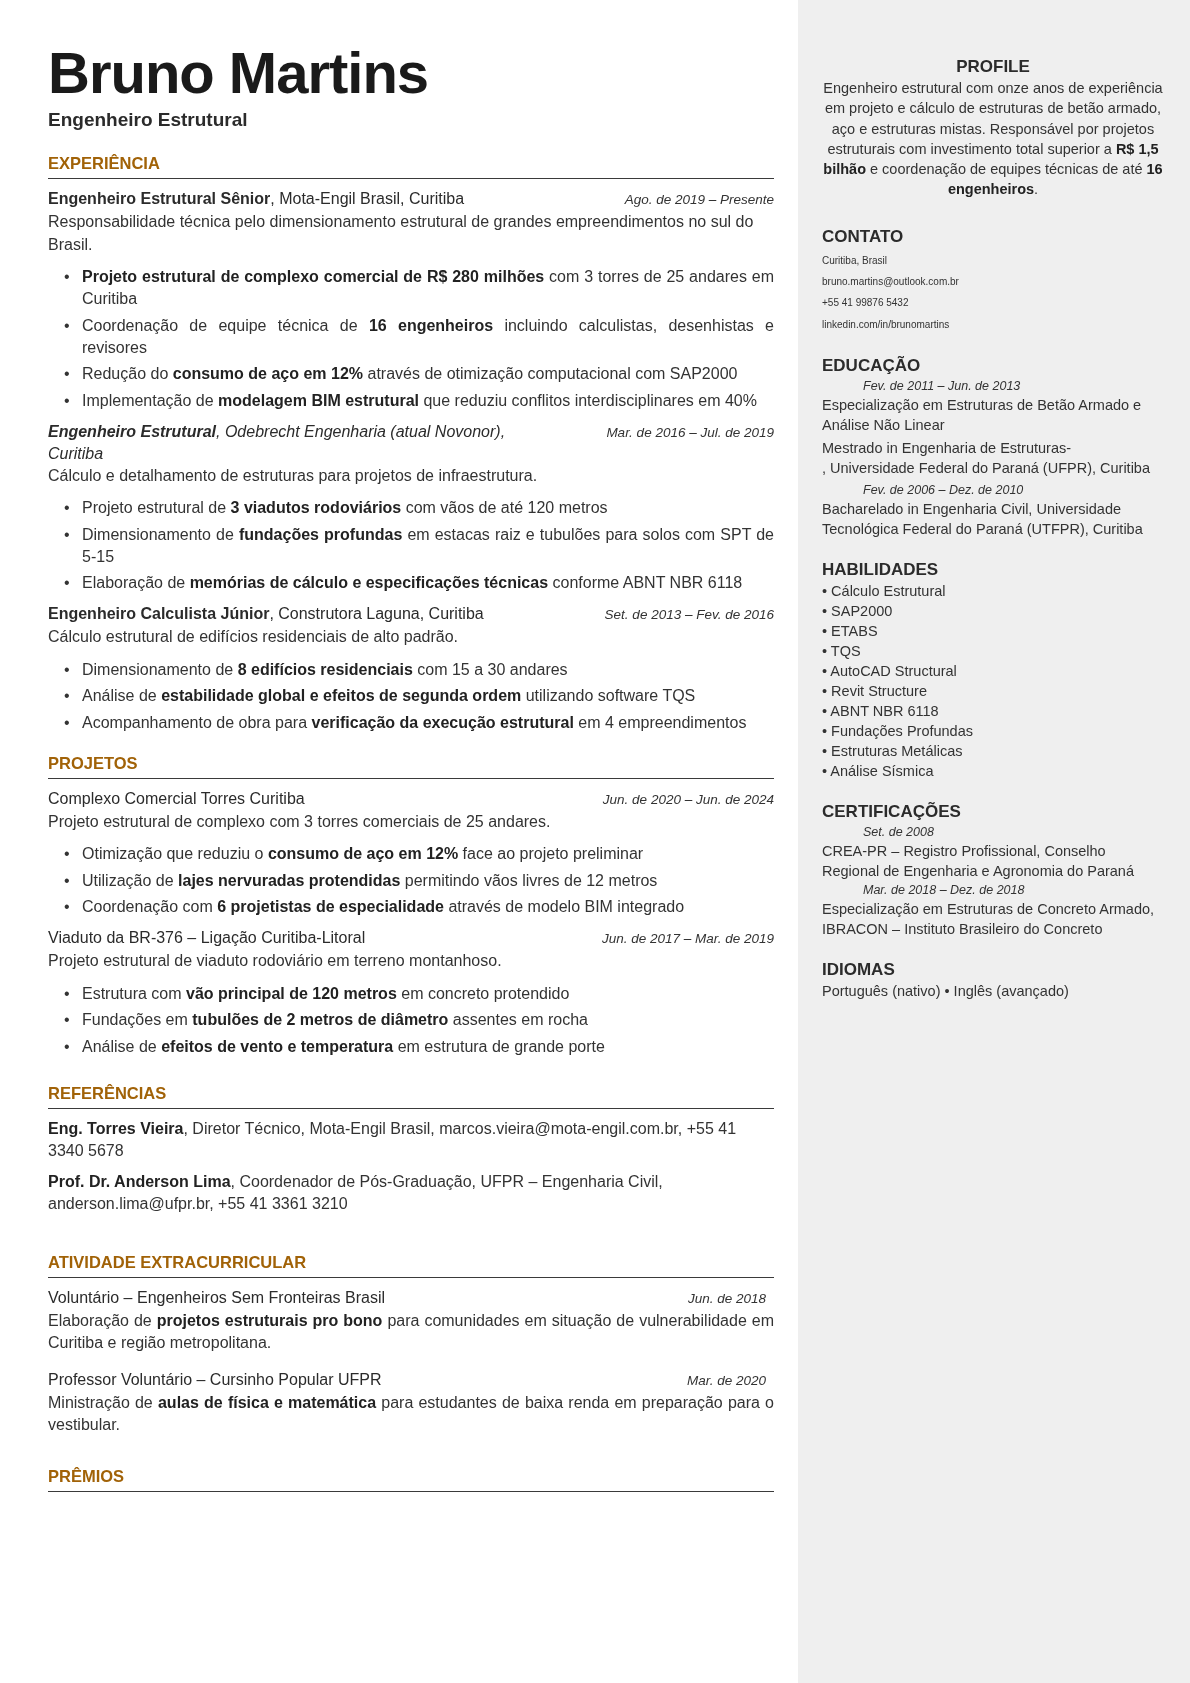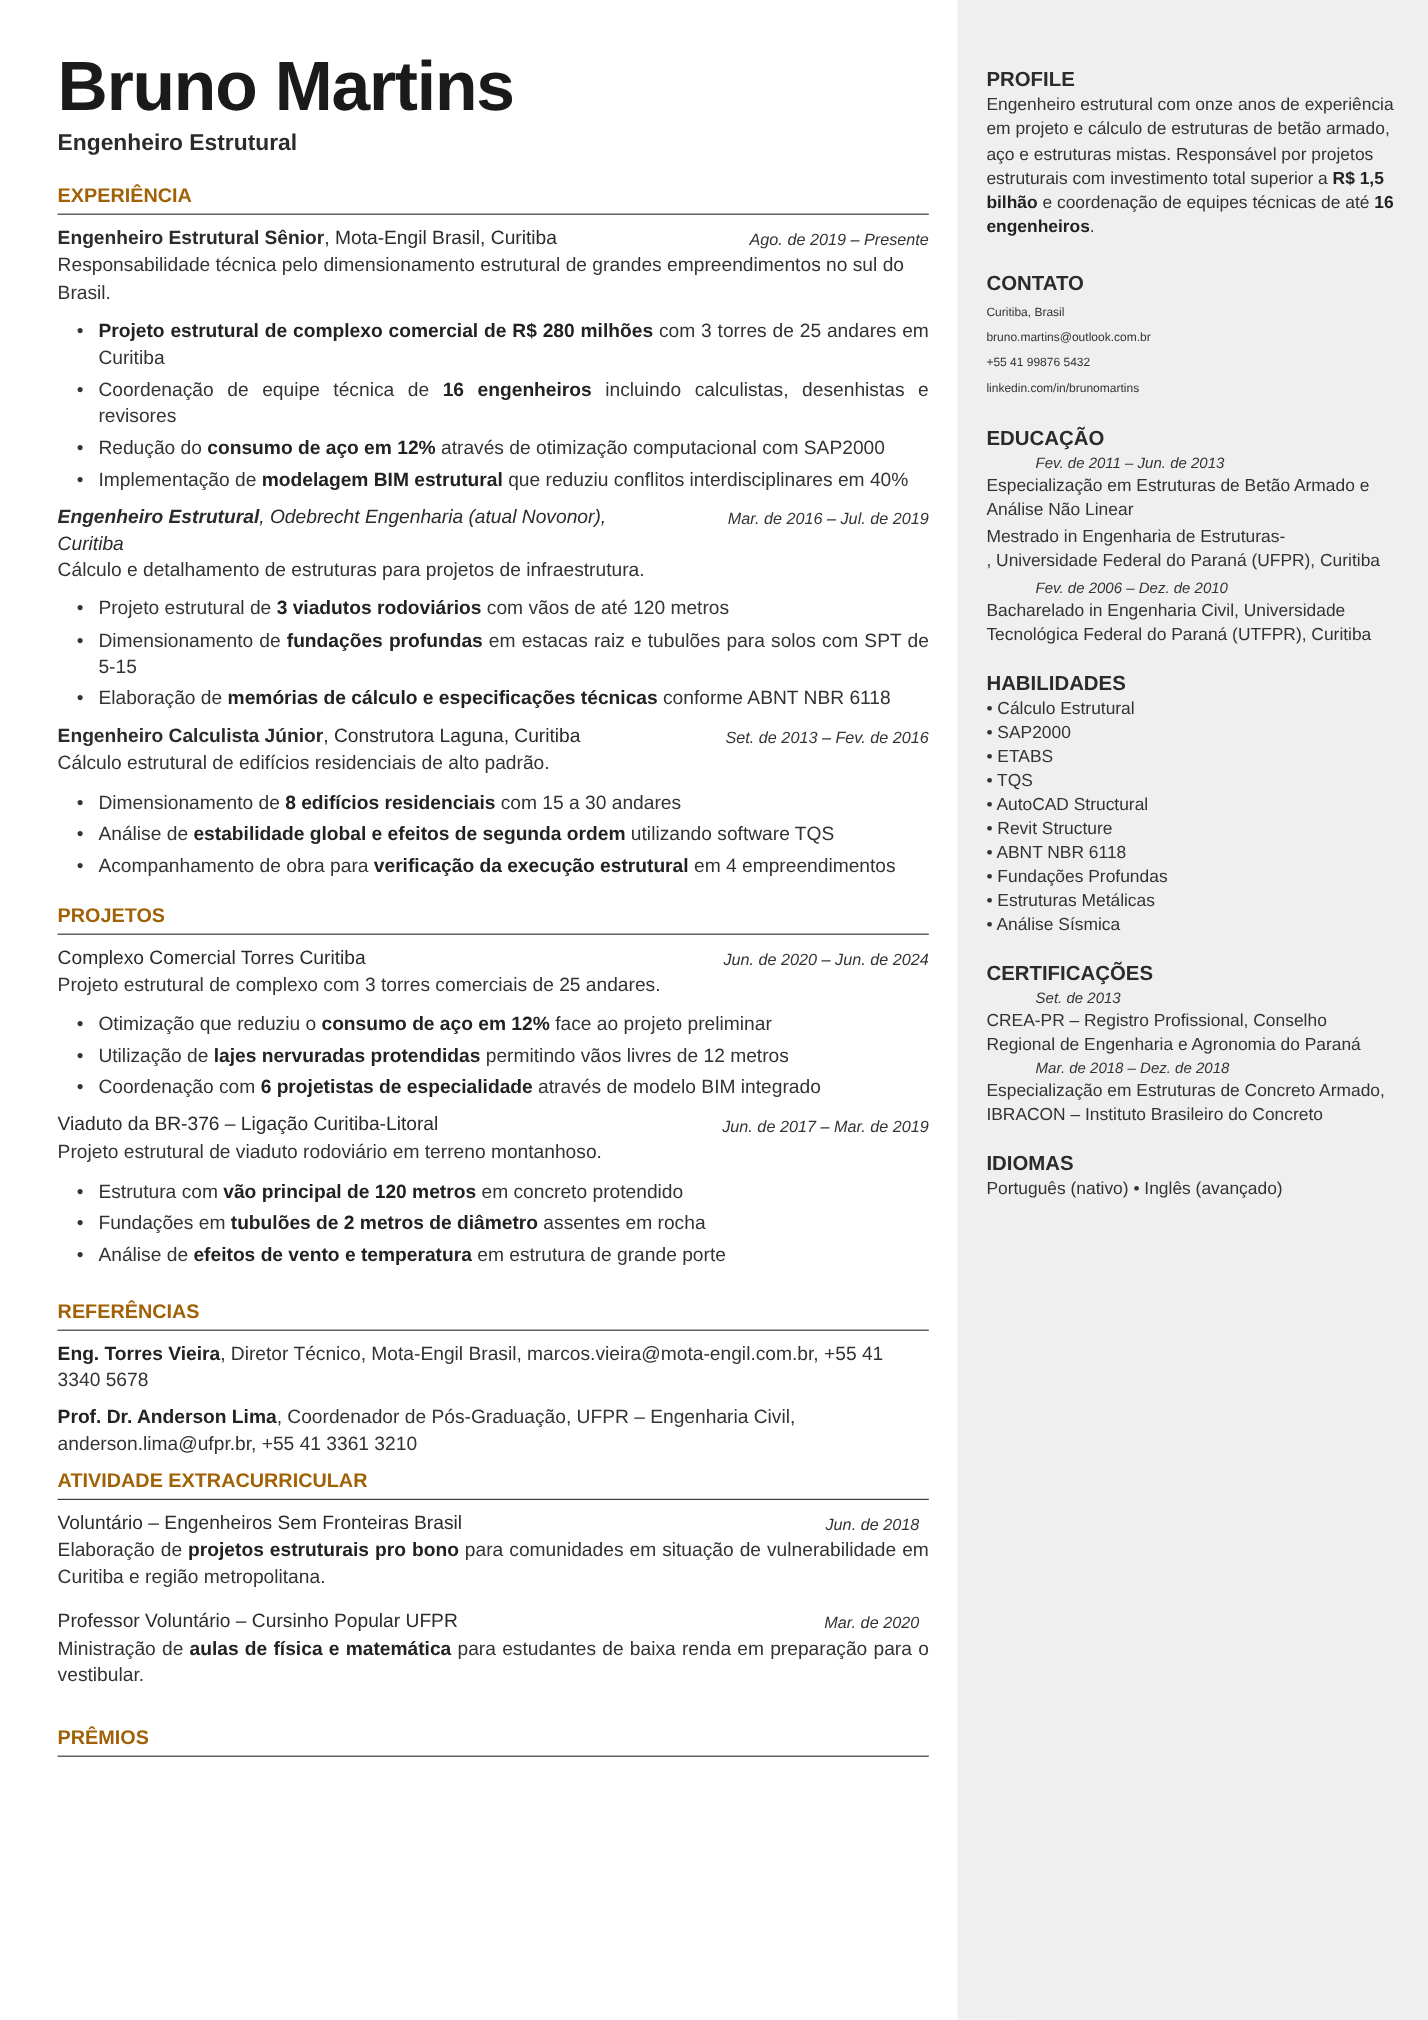--- a/index.html
+++ b/index.html
@@ -117,21 +117,21 @@
         <li><span>Estrutura com </span><b>vão principal de 120 metros</b><span> em concreto protendido</span></li>
         <li><span>Fundações em </span><b>tubulões de 2 metros de diâmetro</b><span> assentes em rocha</span></li>
         <li><span>Análise de </span><b>efeitos de vento e temperatura</b><span> em estrutura de grande porte</span></li>
       </ul>
     </div>
 
     <div class="section-title" style="margin-top:24px;">REFERÊNCIAS</div>
     <div class="ref"><b>Eng. Torres Vieira</b><span>, Diretor Técnico, Mota-Engil Brasil, marcos.vieira@mota-engil.com.br, +55 41 3340 5678</span></div>
     <div class="ref"><b>Prof. Dr. Anderson Lima</b><span>, Coordenador de Pós-Graduação, UFPR – Engenharia Civil, anderson.lima@ufpr.br, +55 41 3361 3210</span></div>
 
-    <div class="section-title" style="margin-top:8px;">ATIVIDADE EXTRACURRICULAR</div>
+    <div class="section-title" style="margin-top:36px;">ATIVIDADE EXTRACURRICULAR</div>
 
     <div class="entry">
       <div class="entry-head">
         <div class="left">Voluntário – Engenheiros Sem Fronteiras Brasil</div>
         <div class="date inset">Jun. de 2018</div>
       </div>
       <div class="desc justify"><span>Elaboração de </span><b>projetos estruturais pro bono</b><span> para comunidades em situação de vulnerabilidade em Curitiba e região metropolitana.</span></div>
     </div>
 
     <div class="entry" style="margin-top:14px;">
@@ -139,21 +139,21 @@
         <div class="left">Professor Voluntário – Cursinho Popular UFPR</div>
         <div class="date inset">Mar. de 2020</div>
       </div>
       <div class="desc justify"><span>Ministração de </span><b>aulas de física e matemática</b><span> para estudantes de baixa renda em preparação para o vestibular.</span></div>
     </div>
 
     <div class="section-title" style="margin-top:28px;">PRÊMIOS</div>
   </div>
 
   <div class="sidebar">
-    <div class="sb-block" style="margin-bottom:26px;">
+    <div class="sb-block" style="margin-bottom:26px;text-align:center;">
       <div class="sb-title">PROFILE</div>
       <div class="sb-text"><span>Engenheiro estrutural com onze anos de experiência em projeto e cálculo de estruturas de betão armado, aço e estruturas mistas. Responsável por projetos estruturais com investimento total superior a </span><b>R$ 1,5 bilhão</b><span> e coordenação de equipes técnicas de até </span><b>16 engenheiros</b><span>.</span></div>
     </div>
 
     <div class="sb-block" style="margin-bottom:20px;">
       <div class="sb-title" style="margin-bottom:2px;">CONTATO</div>
       <div class="sb-line">Curitiba, Brasil</div>
       <div class="sb-line">bruno.martins@outlook.com.br</div>
       <div class="sb-line">+55 41 99876 5432</div>
       <div class="sb-line">linkedin.com/in/brunomartins</div>
@@ -178,21 +178,21 @@
       <div class="sb-skill">• <span>AutoCAD Structural</span></div>
       <div class="sb-skill">• <span>Revit Structure</span></div>
       <div class="sb-skill">• <span>ABNT NBR 6118</span></div>
       <div class="sb-skill">• <span>Fundações Profundas</span></div>
       <div class="sb-skill">• <span>Estruturas Metálicas</span></div>
       <div class="sb-skill">• <span>Análise Sísmica</span></div>
     </div>
 
     <div class="sb-block" style="margin-bottom:20px;">
       <div class="sb-title">CERTIFICAÇÕES</div>
-      <div class="sb-date">Set. de 2013</div>
+      <div class="sb-date">Set. de 2008</div>
       <div class="sb-edu" style="margin-bottom:0;">CREA-PR – Registro Profissional, Conselho Regional de Engenharia e Agronomia do Paraná</div>
       <div class="sb-date">Mar. de 2018 – Dez. de 2018</div>
       <div class="sb-edu">Especialização em Estruturas de Concreto Armado, IBRACON – Instituto Brasileiro do Concreto</div>
     </div>
 
     <div class="sb-block">
       <div class="sb-title">IDIOMAS</div>
       <div class="sb-edu">Português (nativo) • Inglês (avançado)</div>
     </div>
   </div>

